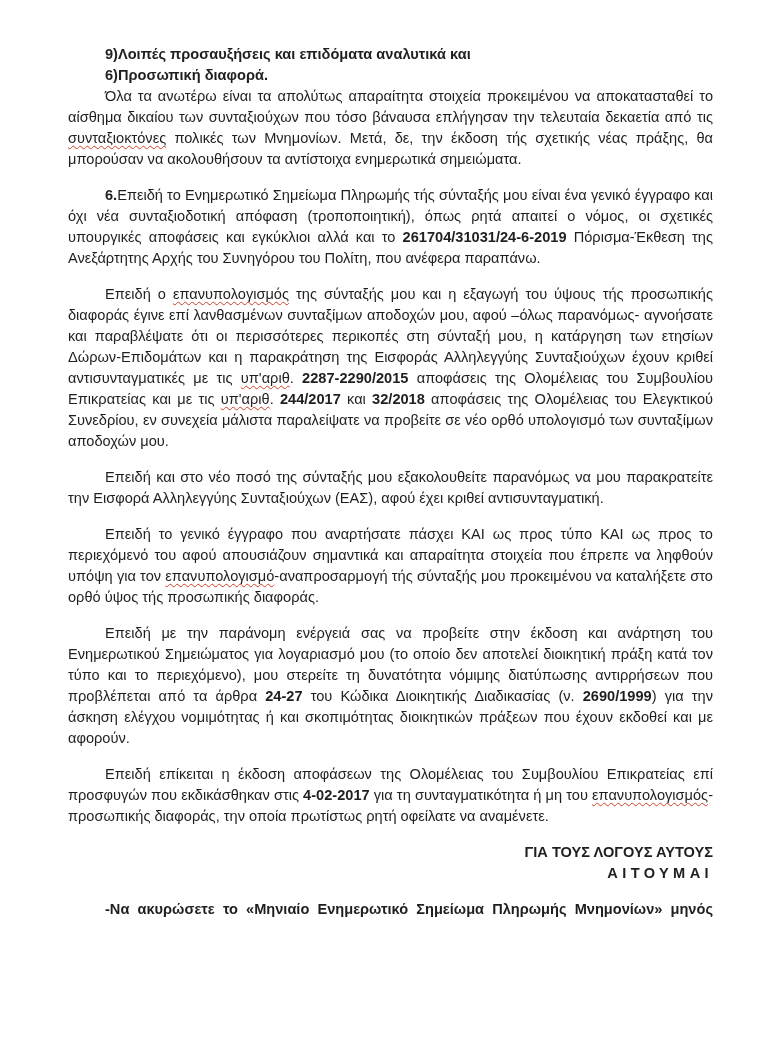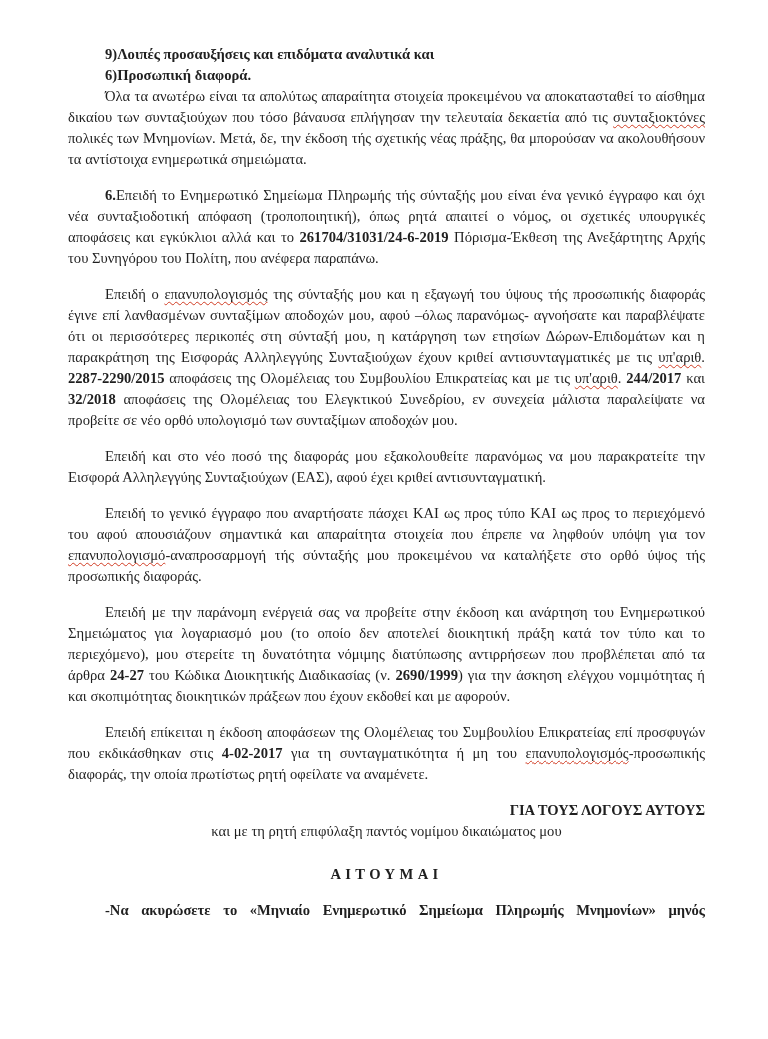--- a/index.html
+++ b/index.html
@@ -16,45 +16,44 @@
     padding: 44px 55px 0 68px;
     overflow: hidden;
     font-family: "Liberation Sans", "DejaVu Sans", sans-serif;
   }
   .doc {
     color: #1f1f1f;
     font-size: 14.6px;
     line-height: 21px;
   }
   .doc p {
-    margin: 0 8px 15px 0;
+    margin: 0 0 15px 0;
     text-align: justify;
     text-indent: 37px;
-    font-family: Liberation Serif, serif;
   }
   .doc p.list {
     margin-bottom: 0;
     font-weight: 700;
     text-align: left;
   }
   .doc p.body { }
   .doc p.center-bold {
     margin-bottom: 0;
     text-align: right;
     text-indent: 0;
     font-weight: 700;
   }
   .doc p.center {
     margin-bottom: 22px;
     text-align: center;
     text-indent: 0;
   }
   .doc p.center-spaced {
     margin-bottom: 15px;
-    text-align: center;
+    text-align: right;
     text-indent: 0;
     font-weight: 700;
     letter-spacing: 0.3em;
   }
   .doc p.body-bold-last {
     margin-bottom: 0;
     font-weight: 700;
     text-align: justify;
     text-align-last: justify;
   }
@@ -71,22 +70,21 @@
 </head>
 <body>
 
 <div class="page">
   <div class="doc" id="doc-root">
       <p class="list"><span class="b">9)Λοιπές προσαυξήσεις και επιδόματα αναλυτικά και</span></p>
       <p class="list"><span class="b">6)Προσωπική διαφορά.</span></p>
       <p class="body"><span>Όλα τα ανωτέρω είναι τα απολύτως απαραίτητα στοιχεία προκειμένου να αποκατασταθεί το αίσθημα δικαίου των συνταξιούχων που τόσο βάναυσα επλήγησαν την τελευταία δεκαετία από τις </span><span class="sq">συνταξιοκτόνες</span><span> πολικές των Μνημονίων. Μετά, δε, την έκδοση τής σχετικής νέας πράξης, θα μπορούσαν να ακολουθήσουν τα αντίστοιχα ενημερωτικά σημειώματα.</span></p>
       <p class="body"><span class="b">6.</span><span>Επειδή το Ενημερωτικό Σημείωμα Πληρωμής τής σύνταξής μου είναι ένα γενικό έγγραφο και όχι νέα συνταξιοδοτική απόφαση (τροποποιητική), όπως ρητά απαιτεί ο νόμος, οι σχετικές υπουργικές αποφάσεις και εγκύκλιοι αλλά και το </span><span class="b">261704/31031/24-6-2019</span><span> Πόρισμα-Έκθεση της Ανεξάρτητης Αρχής του Συνηγόρου του Πολίτη, που ανέφερα παραπάνω.</span></p>
       <p class="body"><span>Επειδή ο </span><span class="sq">επανυπολογισμός</span><span> της σύνταξής μου και η εξαγωγή του ύψους τής προσωπικής διαφοράς έγινε επί λανθασμένων συνταξίμων αποδοχών μου, αφού –όλως παρανόμως- αγνοήσατε και παραβλέψατε ότι οι περισσότερες περικοπές στη σύνταξή μου, η κατάργηση των ετησίων Δώρων-Επιδομάτων και η παρακράτηση της Εισφοράς Αλληλεγγύης Συνταξιούχων έχουν κριθεί αντισυνταγματικές με τις </span><span class="sq">υπ'αριθ</span><span>. </span><span class="b">2287-2290/2015</span><span> αποφάσεις της Ολομέλειας του Συμβουλίου Επικρατείας και με τις </span><span class="sq">υπ'αριθ</span><span>. </span><span class="b">244/2017</span><span> και </span><span class="b">32/2018</span><span> αποφάσεις της Ολομέλειας του Ελεγκτικού Συνεδρίου, εν συνεχεία μάλιστα παραλείψατε να προβείτε σε νέο ορθό υπολογισμό των συνταξίμων αποδοχών μου.</span></p>
-      <p class="body"><span>Επειδή και στο νέο ποσό της διαφοράς μου εξακολουθείτε παρανόμως να μου παρακρατείτε την Εισφορά Αλληλεγγύης Συνταξιούχων (ΕΑΣ), αφού έχει κριθεί αντισυνταγματική.</span></p>
+      <p class="body"><span>Επειδή και στο νέο ποσό της σύνταξής μου εξακολουθείτε παρανόμως να μου παρακρατείτε την Εισφορά Αλληλεγγύης Συνταξιούχων (ΕΑΣ), αφού έχει κριθεί αντισυνταγματική.</span></p>
       <p class="body"><span>Επειδή το γενικό έγγραφο που αναρτήσατε πάσχει ΚΑΙ ως προς τύπο ΚΑΙ ως προς το περιεχόμενό του αφού απουσιάζουν σημαντικά και απαραίτητα στοιχεία που έπρεπε να ληφθούν υπόψη για τον </span><span class="sq">επανυπολογισμό</span><span>-αναπροσαρμογή τής σύνταξής μου προκειμένου να καταλήξετε στο ορθό ύψος τής προσωπικής διαφοράς.</span></p>
       <p class="body"><span>Επειδή με την παράνομη ενέργειά σας να προβείτε στην έκδοση και ανάρτηση του Ενημερωτικού Σημειώματος για λογαριασμό μου (το οποίο δεν αποτελεί διοικητική πράξη κατά τον τύπο και το περιεχόμενο), μου στερείτε τη δυνατότητα νόμιμης διατύπωσης αντιρρήσεων που προβλέπεται από τα άρθρα </span><span class="b">24-27</span><span> του Κώδικα Διοικητικής Διαδικασίας (ν. </span><span class="b">2690/1999</span><span>) για την άσκηση ελέγχου νομιμότητας ή και σκοπιμότητας διοικητικών πράξεων που έχουν εκδοθεί και με αφορούν.</span></p>
       <p class="body"><span>Επειδή επίκειται η έκδοση αποφάσεων της Ολομέλειας του Συμβουλίου Επικρατείας επί προσφυγών που εκδικάσθηκαν στις </span><span class="b">4-02-2017</span><span> για τη συνταγματικότητα ή μη του </span><span class="sq">επανυπολογισμός</span><span>-προσωπικής διαφοράς, την οποία πρωτίστως ρητή οφείλατε να αναμένετε.</span></p>
       <p class="center-bold"><span class="b">ΓΙΑ ΤΟΥΣ ΛΟΓΟΥΣ ΑΥΤΟΥΣ</span></p>
-      <p class="center"><span>και με τη ρητή επιφύλαξη παντός νομίμου δικαιώματος μου</span></p>
       <p class="center-spaced"><span class="b">ΑΙΤΟΥΜΑΙ</span></p>
       <p class="body-bold-last"><span class="b">-Να ακυρώσετε το «Μηνιαίο Ενημερωτικό Σημείωμα Πληρωμής Μνημονίων» μηνός</span></p>
     </div>
 </div>
 
 </body></html>

